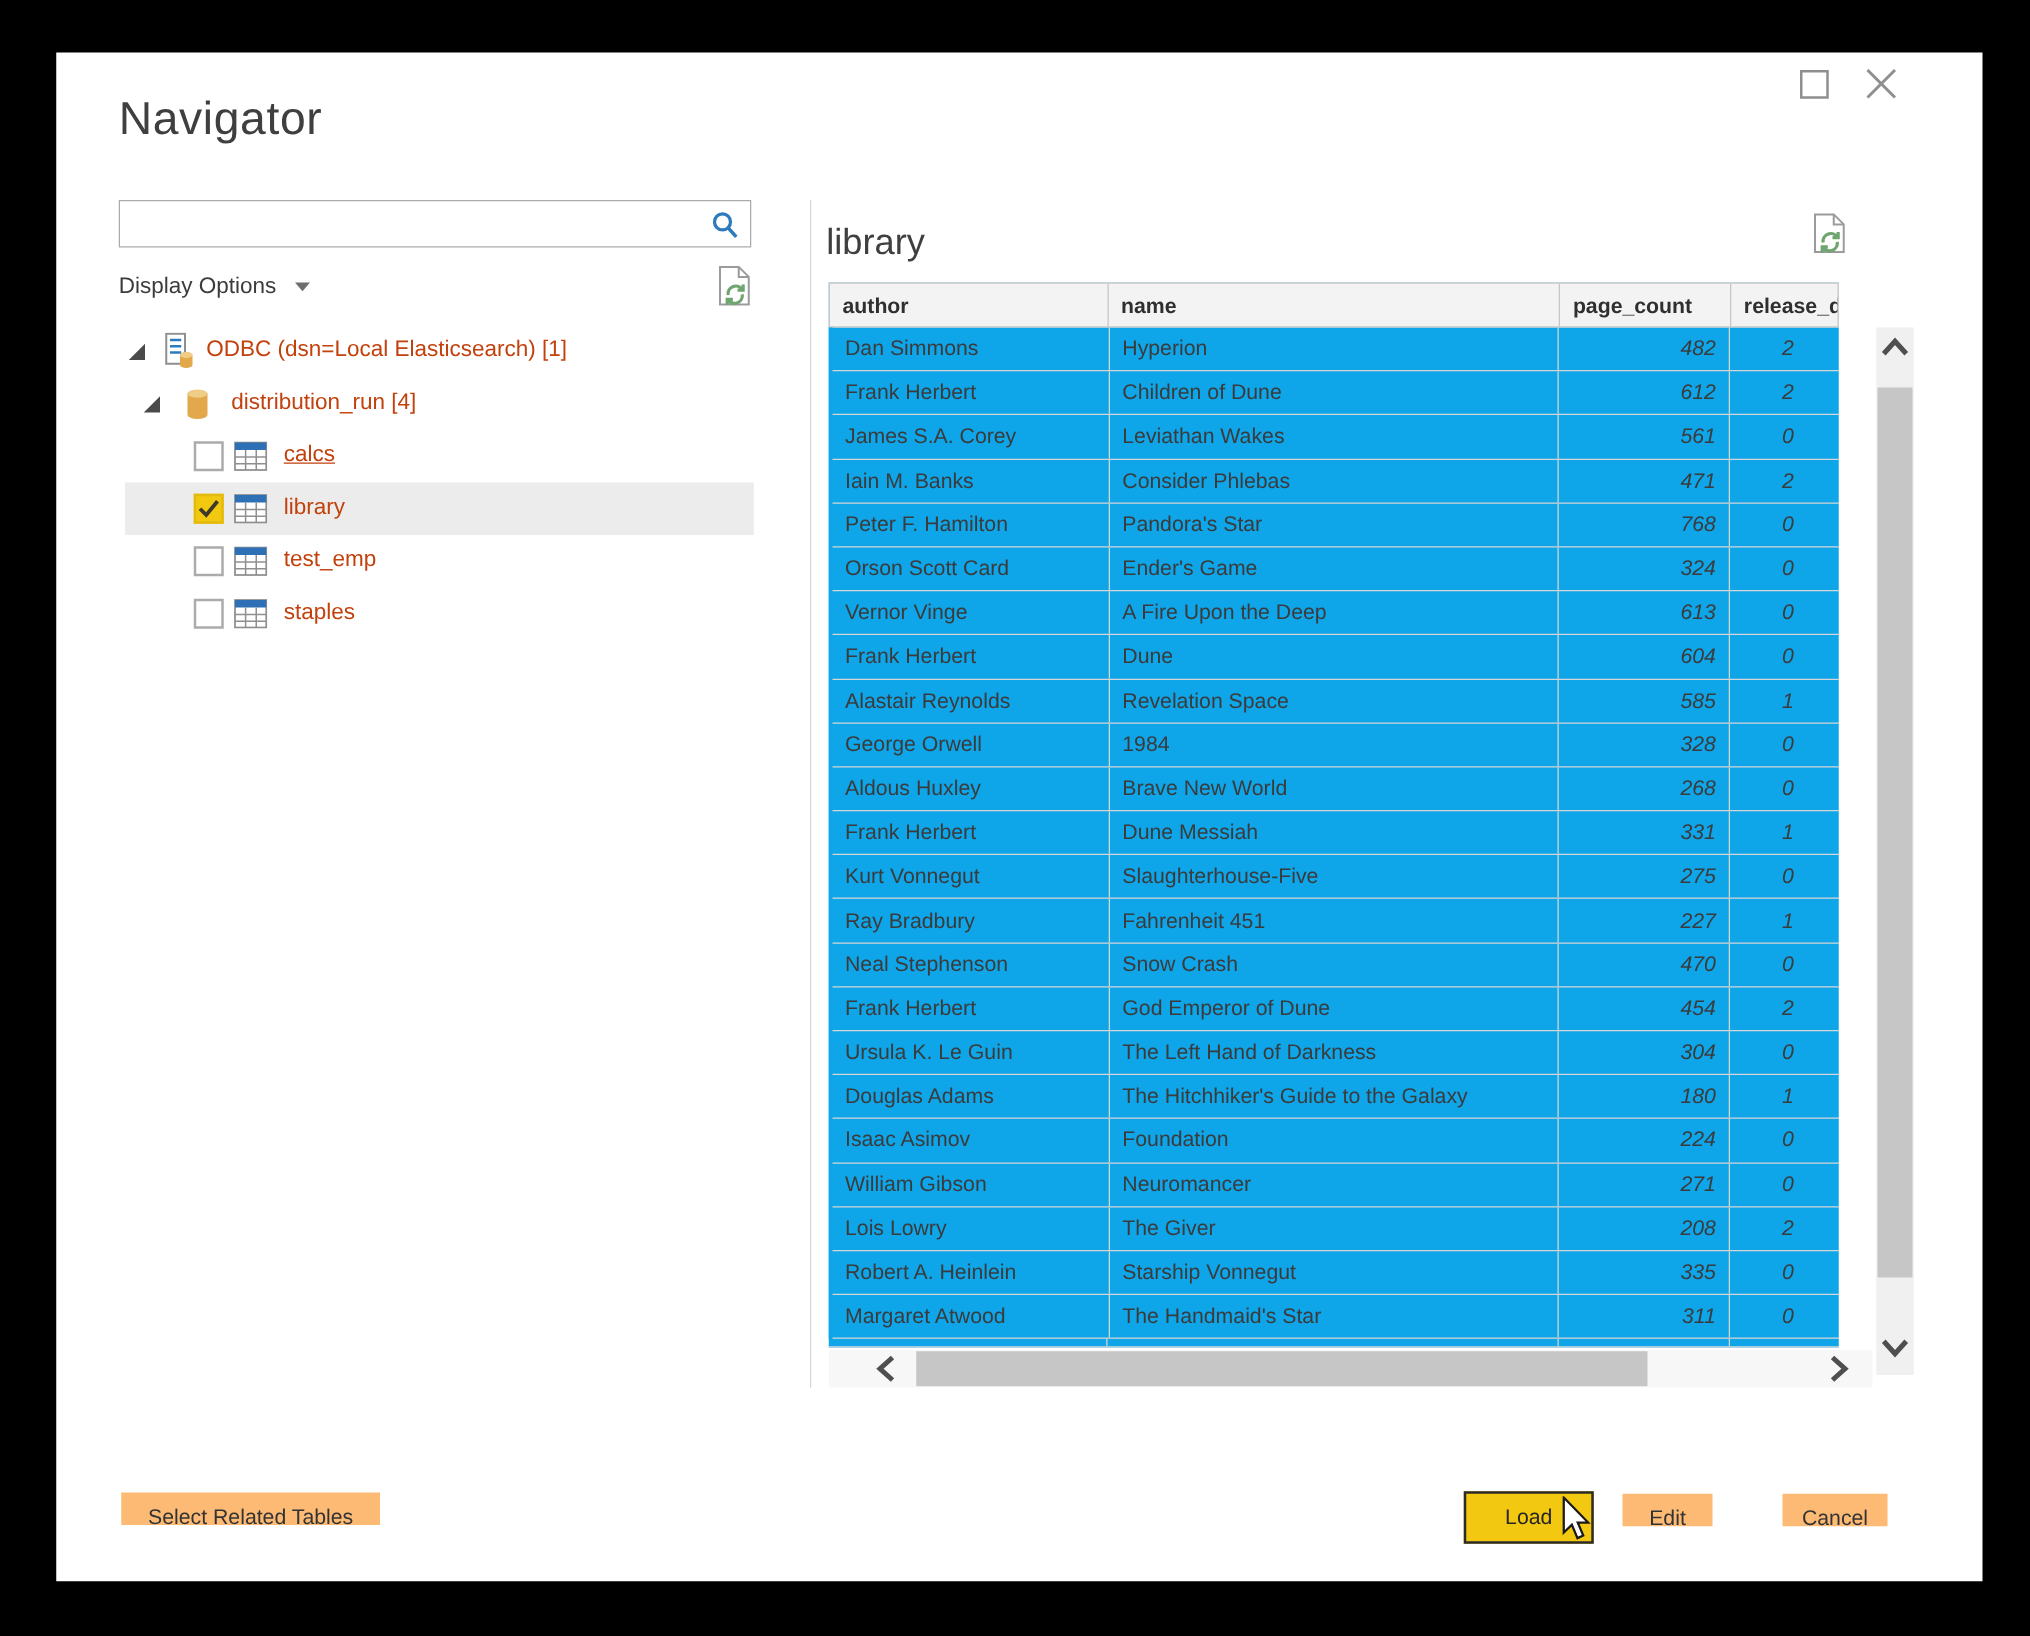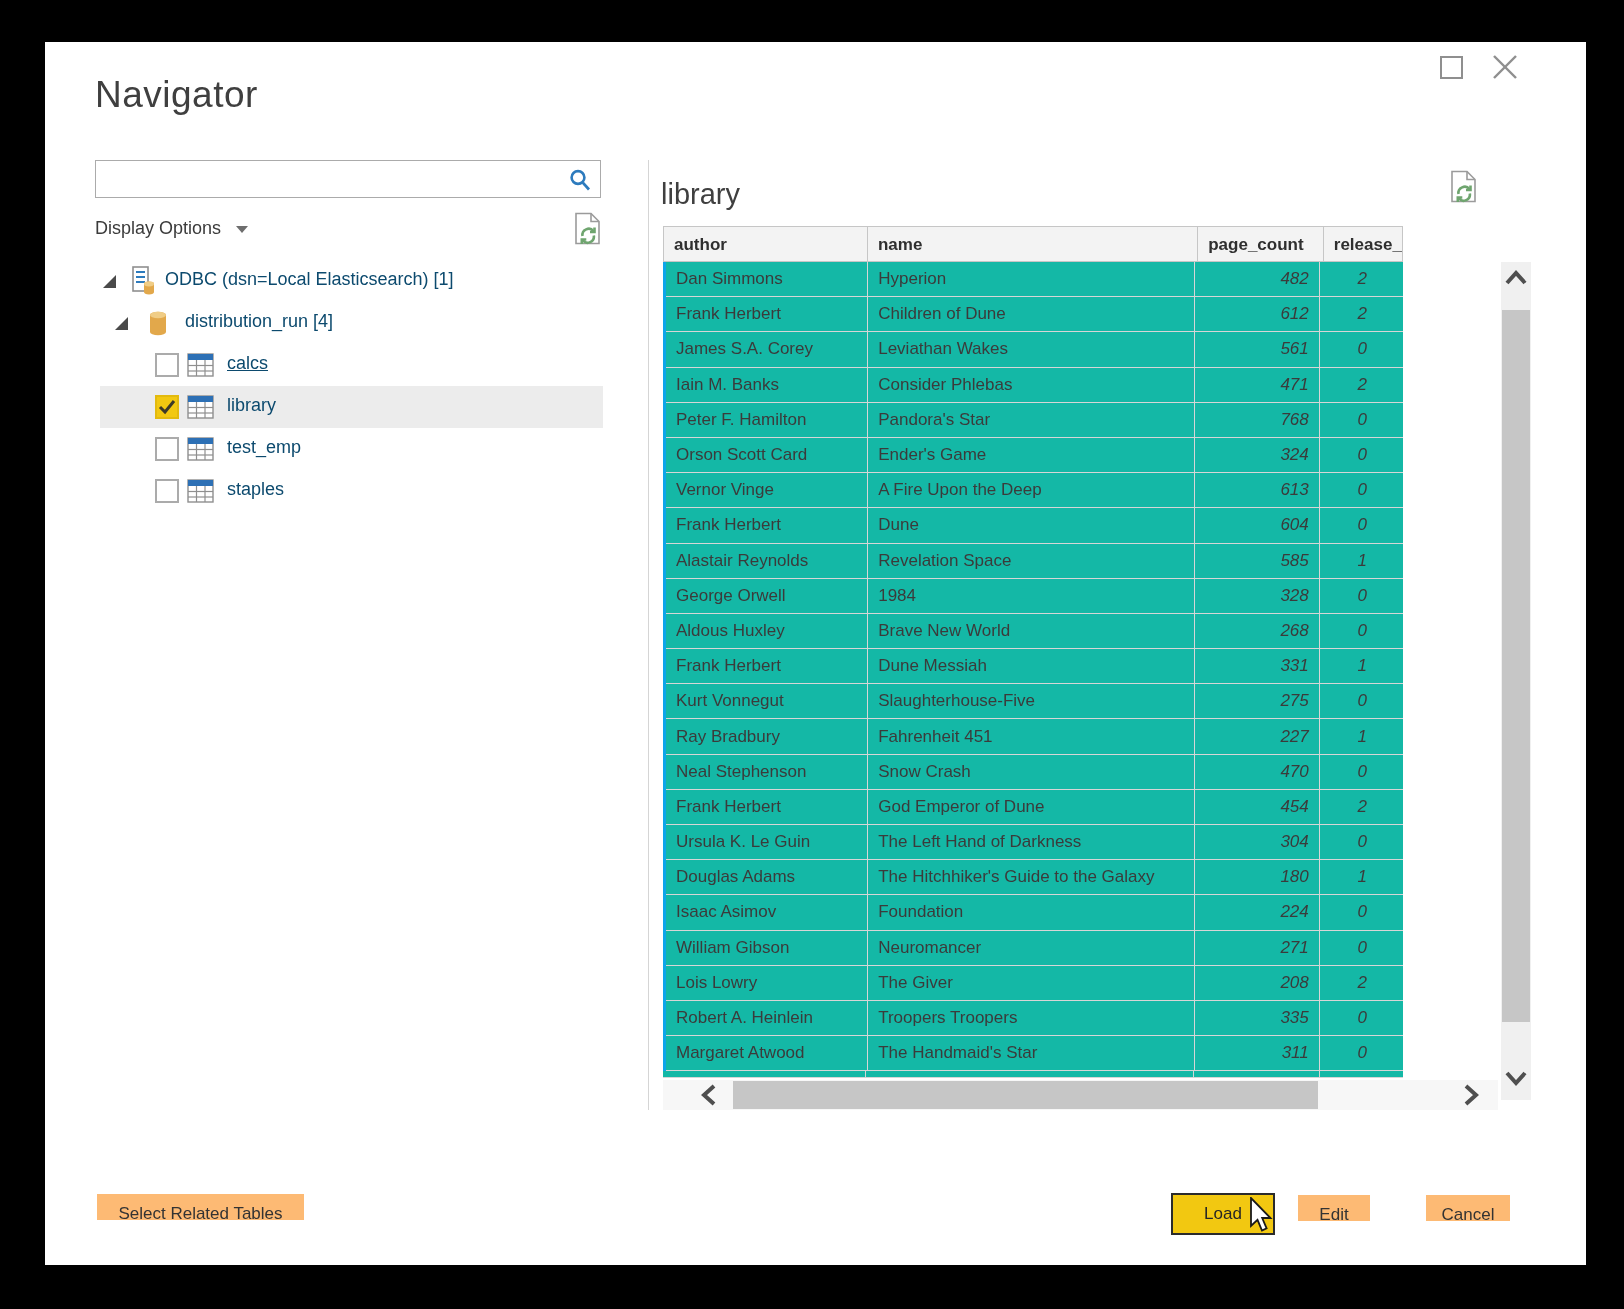--- a/index.html
+++ b/index.html
@@ -16,35 +16,35 @@
 
   
   .searchbox { position:absolute; left:50px; top:118px; width:506px; height:38px; border:1px solid #ababab; background:#fff; }
   .searchbox input { position:absolute; left:8px; top:3px; width:455px; height:30px; border:none; outline:none; font-size:17px; color:#333; font-family:"Liberation Sans", sans-serif; }
   .search-ico { position:absolute; right:8px; top:7px; width:24px; height:24px; }
 
   .disp-opts { position:absolute; left:50px; top:176px; height:26px; font-size:18px; color:#3b3b3b; cursor:pointer; }
   .disp-caret { display:inline-block; width:0; height:0; border-left:6px solid transparent; border-right:6px solid transparent; border-top:7px solid #6e6e6e; margin-left:10px; vertical-align:middle; }
   .refresh-left { position:absolute; left:528px; top:170px; width:30px; height:33px; cursor:pointer; }
 
-  .tree { position:absolute; left:0; top:218px; width:600px; font-size:18px; color:#0c4a6e; }
+  .tree { position:absolute; left:0; top:218px; width:600px; font-size:18px; color:#c2410c; }
   .trow { position:relative; height:42px; }
   .trow .hl { position:absolute; left:55px; top:0; width:503px; height:42px; background:#ececec; }
   .expander { position:absolute; top:15px; width:0; height:0; border-left:13px solid transparent; border-bottom:13px solid #4a4a4a; cursor:pointer; }
   .tlabel { position:absolute; top:9px; white-space:nowrap; cursor:default; }
   .cbx { position:absolute; top:9px; width:24px; height:24px; background:#fff; border:2px solid #ababab; cursor:pointer; }
   .cbx.checked { background:#f2c811; border:2px solid #e3ba0e; }
   .tico { position:absolute; top:9px; width:27px; height:24px; }
 
   
   .divider { position:absolute; left:603px; top:118px; width:1px; height:950px; background:#d5d5d5; }
   .prev-title { position:absolute; left:616px; top:136px; font-size:29px; font-weight:300; color:#3f3f3f; }
   .refresh-right { position:absolute; left:1404px; top:128px; width:30px; height:33px; cursor:pointer; }
 
-  .ptable { position:absolute; left:618px; top:184px; width:740px; background:#14b8a6; }
+  .ptable { position:absolute; left:618px; top:184px; width:808px; background:#0ea5e9; }
   .phead { display:flex; height:36px; background:#f3f3f3; border:1px solid #c6c6c6; }
   .phead .hc { font-weight:bold; font-size:17px; color:#2f2f2f; padding:8px 0 0 10px; overflow:hidden; white-space:nowrap; border-right:1px solid #c6c6c6; }
   .phead .hc:last-child { border-right:none; }
   .pbody { border-left:3px solid #0ea5e9; }
   .prow { display:flex; height:35.2px; border-bottom:1px solid #d6d6d6; }
   .prow .c { font-size:17px; color:#3b3b3b; padding:0 10px; display:flex; align-items:center; border-right:1px solid #d6d6d6; overflow:hidden; white-space:nowrap; }
   .prow .c:last-child { border-right:none; }
   .c-author { width:240px; }
   .c-name { width:390px; }
   .c-pages { width:147px; justify-content:flex-end; font-style:italic; }
@@ -350,21 +350,21 @@
 
   <div class="prow">
     <div class="c c-author">Lois Lowry</div>
     <div class="c c-name">The Giver</div>
     <div class="c c-pages">208</div>
     <div class="c c-rel">2</div>
   </div>
 
   <div class="prow">
     <div class="c c-author">Robert A. Heinlein</div>
-    <div class="c c-name">Troopers Troopers</div>
+    <div class="c c-name">Starship Vonnegut</div>
     <div class="c c-pages">335</div>
     <div class="c c-rel">0</div>
   </div>
 
   <div class="prow">
     <div class="c c-author">Margaret Atwood</div>
     <div class="c c-name">The Handmaid's Star</div>
     <div class="c c-pages">311</div>
     <div class="c c-rel">0</div>
   </div>

